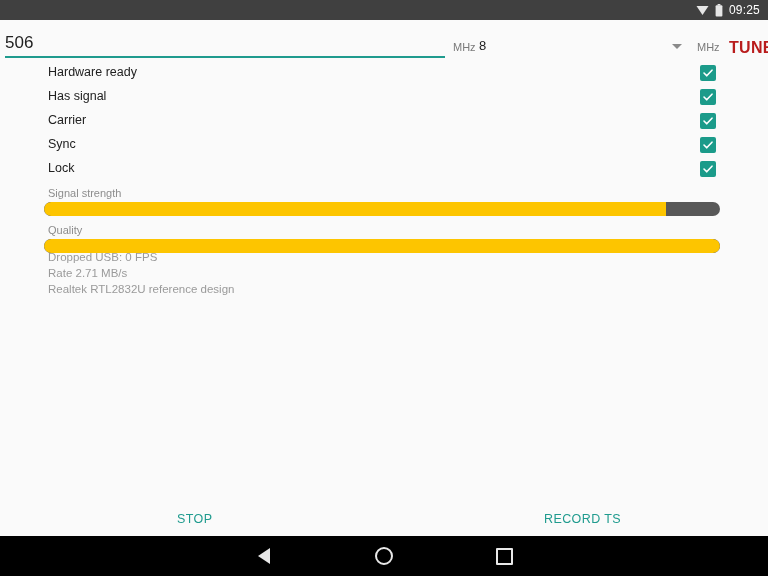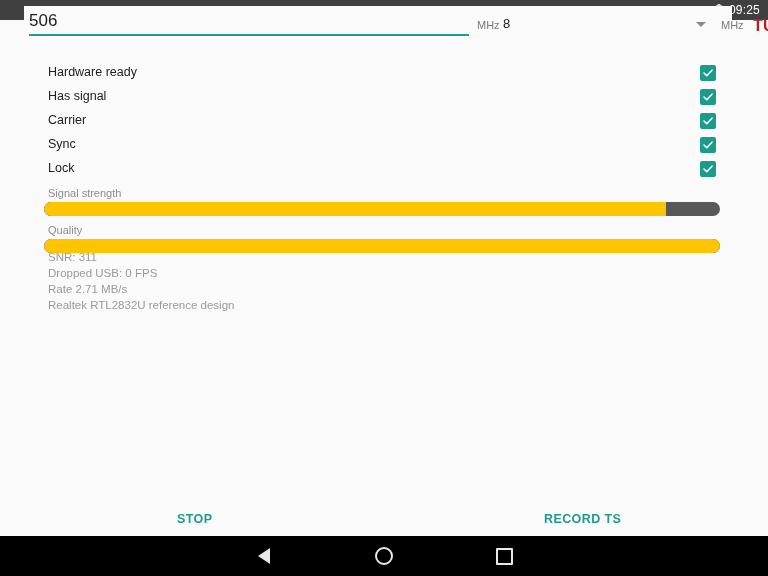--- a/index.html
+++ b/index.html
@@ -39,25 +39,24 @@
   .sb-clock {
     color: #ffffff;
     font-size: 12px;
     letter-spacing: 0.2px;
     line-height: 20px;
   }
 
   
   .appbar {
     position: absolute;
-    left: 0; top: 6px;
+    left: 0; top: 28px;
     width: 708px;
     height: 34px;
     background: #fafafa;
-    margin-left: 24px;
   }
   .freq-input {
     position: absolute;
     left: 5px;
     top: 4px;
     width: 440px;
     height: 26px;
     border: none;
     border-bottom: 2px solid #1f9b8e;
     background: transparent;
@@ -195,21 +194,21 @@
     position: absolute;
     left: 0;
     top: 512px;
     width: 768px;
     height: 24px;
   }
   .action-btn {
     position: absolute;
     top: 0;
     font-size: 12.5px;
-    font-weight: bold;
+    font-weight: normal;
     color: #1f9b8e;
     letter-spacing: 0.4px;
     background: transparent;
     border: none;
     padding: 0;
     cursor: pointer;
     font-family: "Liberation Sans", sans-serif;
   }
   .action-stop { left: 177px; }
   .action-record { left: 544px; }
@@ -328,21 +327,20 @@
       <div class="meter-fill" style="width: 92%;"></div>
     </div>
     <div class="meter-gap"></div>
     <div class="meter-label">Quality</div>
     <div class="meter-track">
       <div class="meter-fill full" style="width: 100%;"></div>
     </div>
   </div>
 
   <div class="info-block">
-    <div class="info-line">SNR: 311</div>
     <div class="info-line">Dropped USB: 0 FPS</div>
     <div class="info-line">Rate 2.71 MB/s</div>
     <div class="info-line">Realtek RTL2832U reference design</div>
   </div>
 
   <div class="actions">
     <button class="action-btn action-stop">STOP</button>
     <button class="action-btn action-record">RECORD TS</button>
   </div>
 

